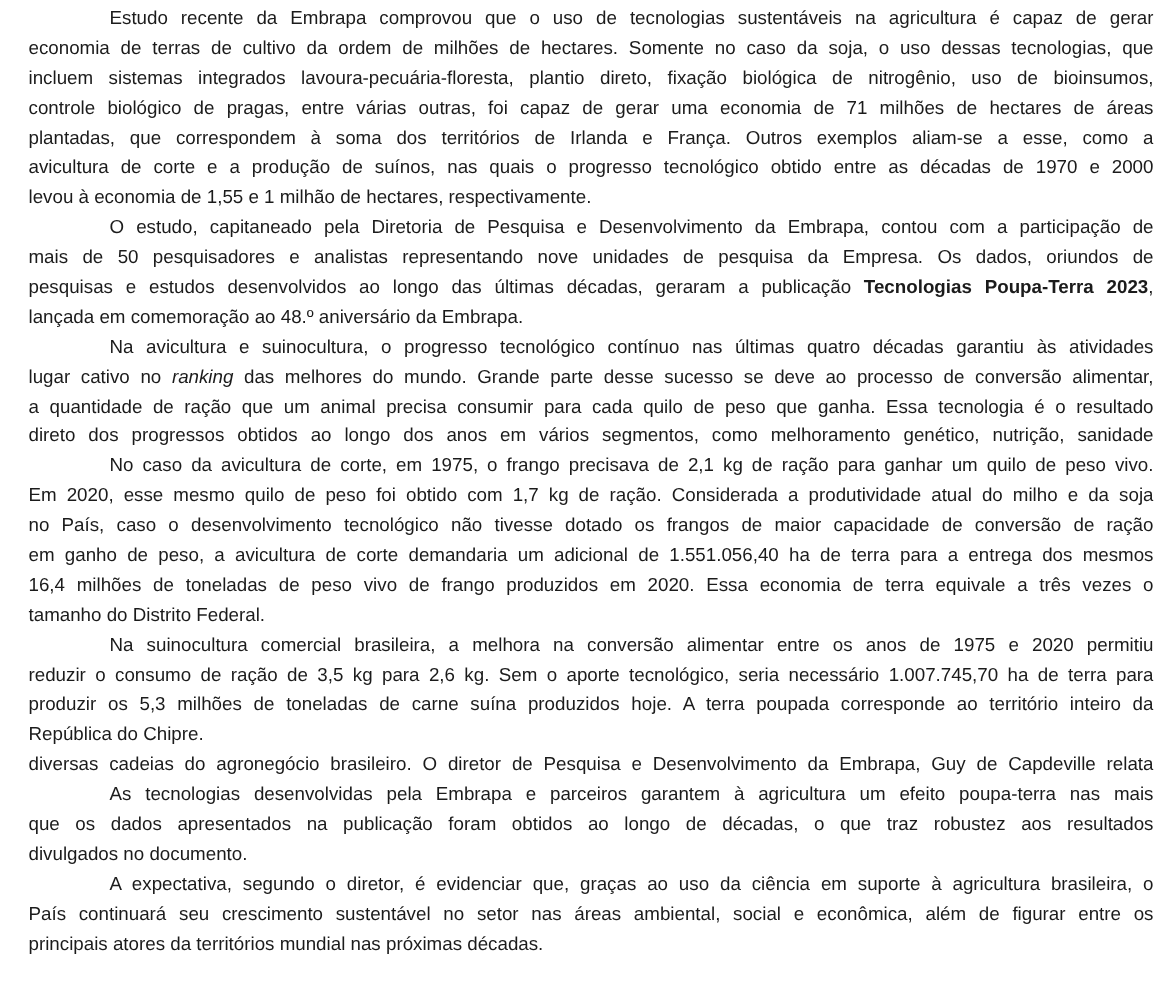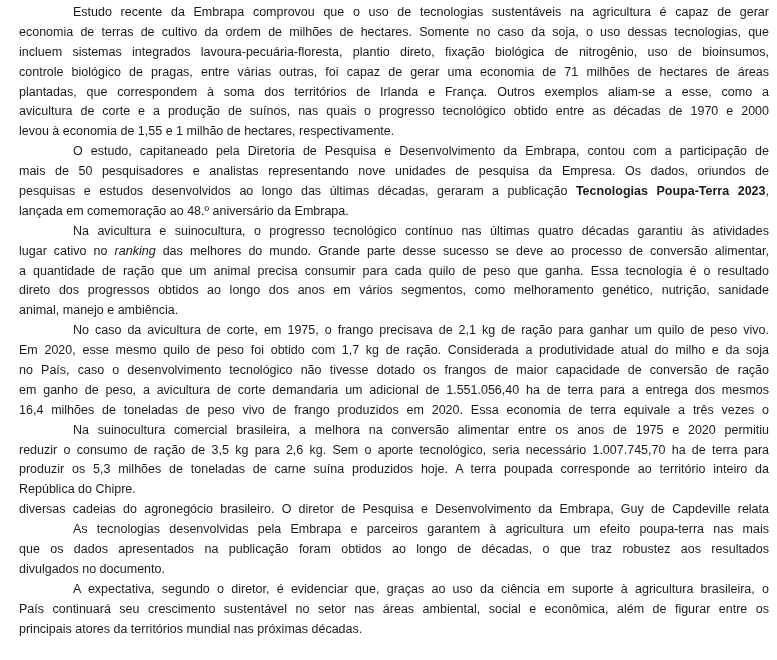--- a/index.html
+++ b/index.html
@@ -45,26 +45,26 @@
       <div class="line j"><span>avicultura de corte e a produção de suínos, nas quais o progresso tecnológico obtido entre as décadas de 1970 e 2000</span></div>
       <div class="line end"><span>levou à economia de 1,55 e 1 milhão de hectares, respectivamente.</span></div>
       <div class="line j indent"><span>O estudo, capitaneado pela Diretoria de Pesquisa e Desenvolvimento da Embrapa, contou com a participação de</span></div>
       <div class="line j"><span>mais de 50 pesquisadores e analistas representando nove unidades de pesquisa da Empresa. Os dados, oriundos de</span></div>
       <div class="line j"><span>pesquisas e estudos desenvolvidos ao longo das últimas décadas, geraram a publicação </span><span class="b">Tecnologias Poupa-Terra 2023</span><span>,</span></div>
       <div class="line end"><span>lançada em comemoração ao 48.º aniversário da Embrapa.</span></div>
       <div class="line j indent"><span>Na avicultura e suinocultura, o progresso tecnológico contínuo nas últimas quatro décadas garantiu às atividades</span></div>
       <div class="line j"><span>lugar cativo no </span><span class="i">ranking</span><span> das melhores do mundo. Grande parte desse sucesso se deve ao processo de conversão alimentar,</span></div>
       <div class="line j"><span>a quantidade de ração que um animal precisa consumir para cada quilo de peso que ganha. Essa tecnologia é o resultado</span></div>
       <div class="line j"><span>direto dos progressos obtidos ao longo dos anos em vários segmentos, como melhoramento genético, nutrição, sanidade</span></div>
-      <div class="line end"><span>animal, manejo e ambiência.</span></div>
       <div class="line j indent"><span>No caso da avicultura de corte, em 1975, o frango precisava de 2,1 kg de ração para ganhar um quilo de peso vivo.</span></div>
       <div class="line j"><span>Em 2020, esse mesmo quilo de peso foi obtido com 1,7 kg de ração. Considerada a produtividade atual do milho e da soja</span></div>
       <div class="line j"><span>no País, caso o desenvolvimento tecnológico não tivesse dotado os frangos de maior capacidade de conversão de ração</span></div>
       <div class="line j"><span>em ganho de peso, a avicultura de corte demandaria um adicional de 1.551.056,40 ha de terra para a entrega dos mesmos</span></div>
       <div class="line j"><span>16,4 milhões de toneladas de peso vivo de frango produzidos em 2020. Essa economia de terra equivale a três vezes o</span></div>
+      <div class="line end"><span>tamanho do Distrito Federal.</span></div>
       <div class="line j indent"><span>Na suinocultura comercial brasileira, a melhora na conversão alimentar entre os anos de 1975 e 2020 permitiu</span></div>
       <div class="line j"><span>reduzir o consumo de ração de 3,5 kg para 2,6 kg. Sem o aporte tecnológico, seria necessário 1.007.745,70 ha de terra para</span></div>
       <div class="line j"><span>produzir os 5,3 milhões de toneladas de carne suína produzidos hoje. A terra poupada corresponde ao território inteiro da</span></div>
       <div class="line end"><span>República do Chipre.</span></div>
       <div class="line j"><span>diversas cadeias do agronegócio brasileiro. O diretor de Pesquisa e Desenvolvimento da Embrapa, Guy de Capdeville relata</span></div>
       <div class="line j indent"><span>As tecnologias desenvolvidas pela Embrapa e parceiros garantem à agricultura um efeito poupa-terra nas mais</span></div>
       <div class="line j"><span>que os dados apresentados na publicação foram obtidos ao longo de décadas, o que traz robustez aos resultados</span></div>
       <div class="line end"><span>divulgados no documento.</span></div>
       <div class="line j indent"><span>A expectativa, segundo o diretor, é evidenciar que, graças ao uso da ciência em suporte à agricultura brasileira, o</span></div>
       <div class="line j"><span>País continuará seu crescimento sustentável no setor nas áreas ambiental, social e econômica, além de figurar entre os</span></div>

